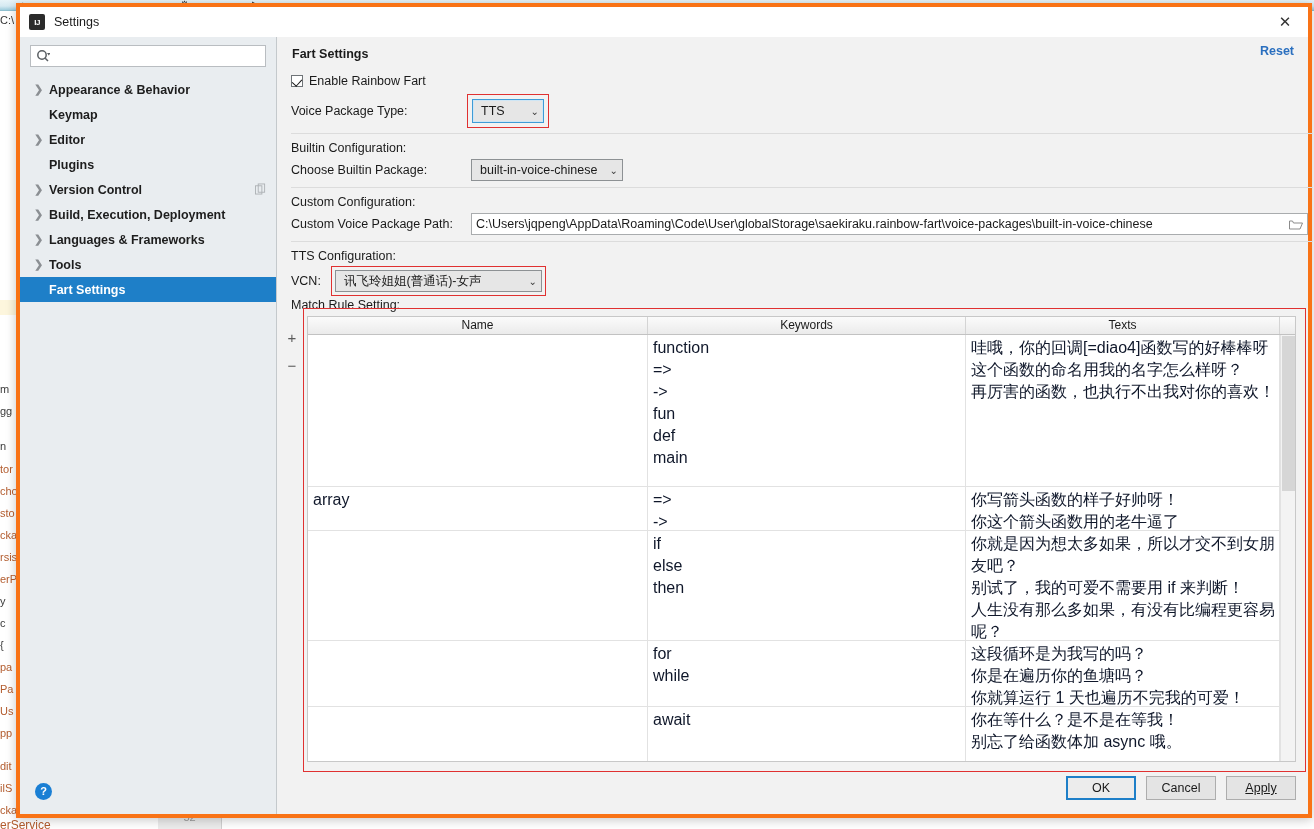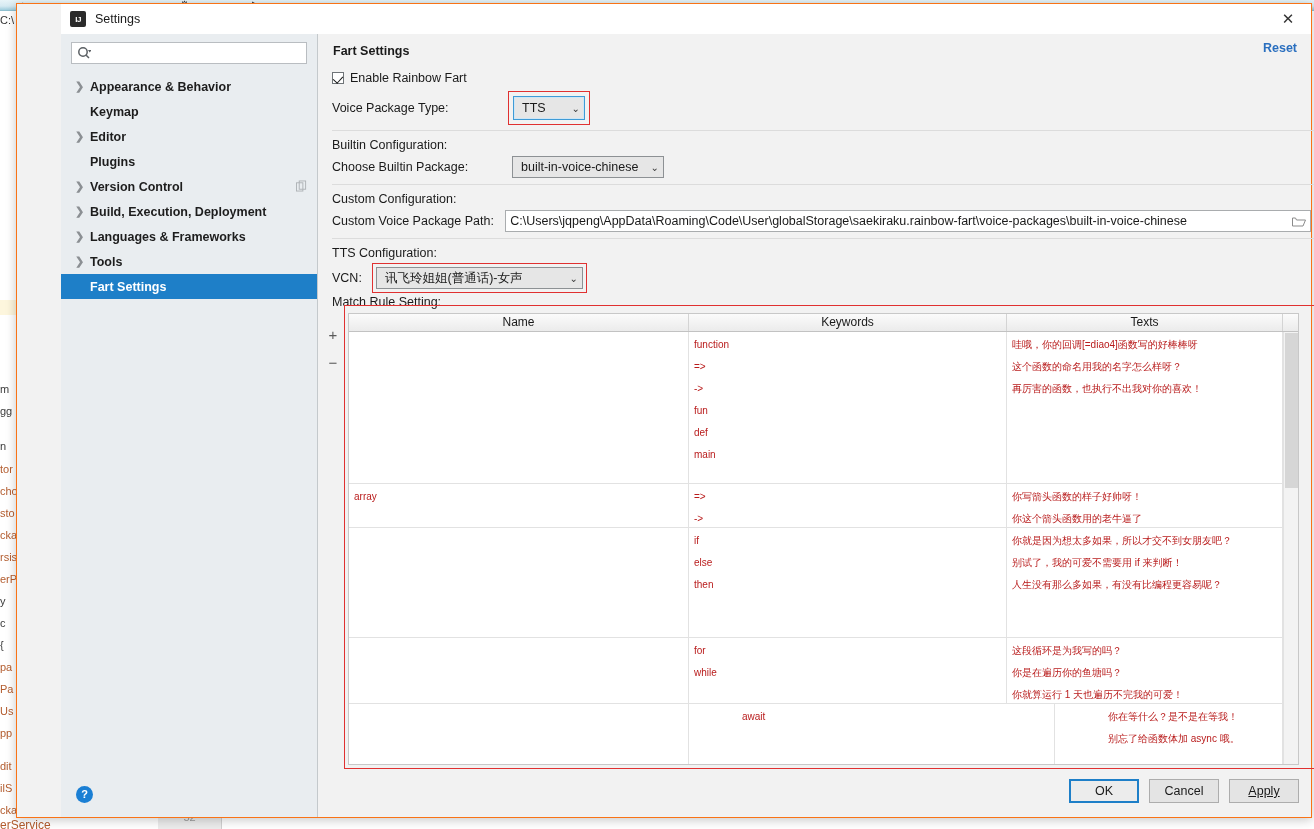--- a/index.html
+++ b/index.html
@@ -47,23 +47,23 @@
   #ide-highlight-row {
     position: absolute; left: 0px; top: 300px; width: 22px; height: 15px;
     background: #fdf6dd;
   }
 
   
   #settings-dialog {
     position: absolute; left: 16px; top: 3px;
     width: 1296px; height: 815px;
     background: #f2f2f2;
-    border: 1px solid #f97316;
+    border: 4px solid #f97316;
     box-shadow: 0 2px 10px rgba(0,0,0,.22);
-    display: flex; flex-direction: column; padding-left: 44px;
+    display: flex; flex-direction: column;
   }
   #title-bar {
     height: 30px; background: #ffffff;
     display: flex; align-items: center; flex: none;
     position: relative;
   }
   #app-icon {
     width: 16px; height: 16px; margin-left: 9px; margin-right: 9px;
     background: #2b2b2b; border-radius: 2px; position: relative; flex: none;
   }
@@ -203,21 +203,21 @@
     border-bottom: 1px solid #c2c2c2;
   }
   #table-head .th {
     font-size: 12px; color: #1a1a1a; text-align: center; line-height: 17px;
     border-right: 1px solid #d4d4d4; overflow: hidden;
   }
   #table-body-wrap { flex: 1; display: flex; min-height: 0; }
   #table-body { flex: 1; min-width: 0; }
   .trow { display: flex; border-bottom: 1px solid #e2e2e2; }
   .tcell {
-    padding: 2px 4px 3px 5px; font-size: 10px; color: #b91c1c;
+    padding: 2px 4px 3px 5px; font-size: 16px; color: #0f172a;
     border-right: 1px solid #e2e2e2; overflow: hidden; line-height: 22px;
   }
   .tcell .line { white-space: nowrap; }
   .tcell.texts .line { white-space: normal; }
   
   #tbl-scroll {
     width: 15px; flex: none; background: #f3f3f3; border-left: 1px solid #e2e2e2;
     position: relative;
   }
   #tbl-thumb {
@@ -484,21 +484,21 @@
                   <div class="line">for</div>
                   <div class="line">while</div>
                 </div>
                 <div class="tcell texts" style="flex:1;">
                   <div class="line">这段循环是为我写的吗？</div>
                   <div class="line">你是在遍历你的鱼塘吗？</div>
                   <div class="line">你就算运行 1 天也遍历不完我的可爱！</div>
                 </div>
               </div>
 
-              <div class="trow" style="height:66px;gap:48px;">
+              <div class="trow" style="height:66px;">
                 <div class="tcell" style="width:340px;"></div>
                 <div class="tcell" style="width:318px;">
                   <div class="line">await</div>
                 </div>
                 <div class="tcell texts" style="flex:1;">
                   <div class="line">你在等什么？是不是在等我！</div>
                   <div class="line">别忘了给函数体加 async 哦。</div>
                 </div>
               </div>
 

